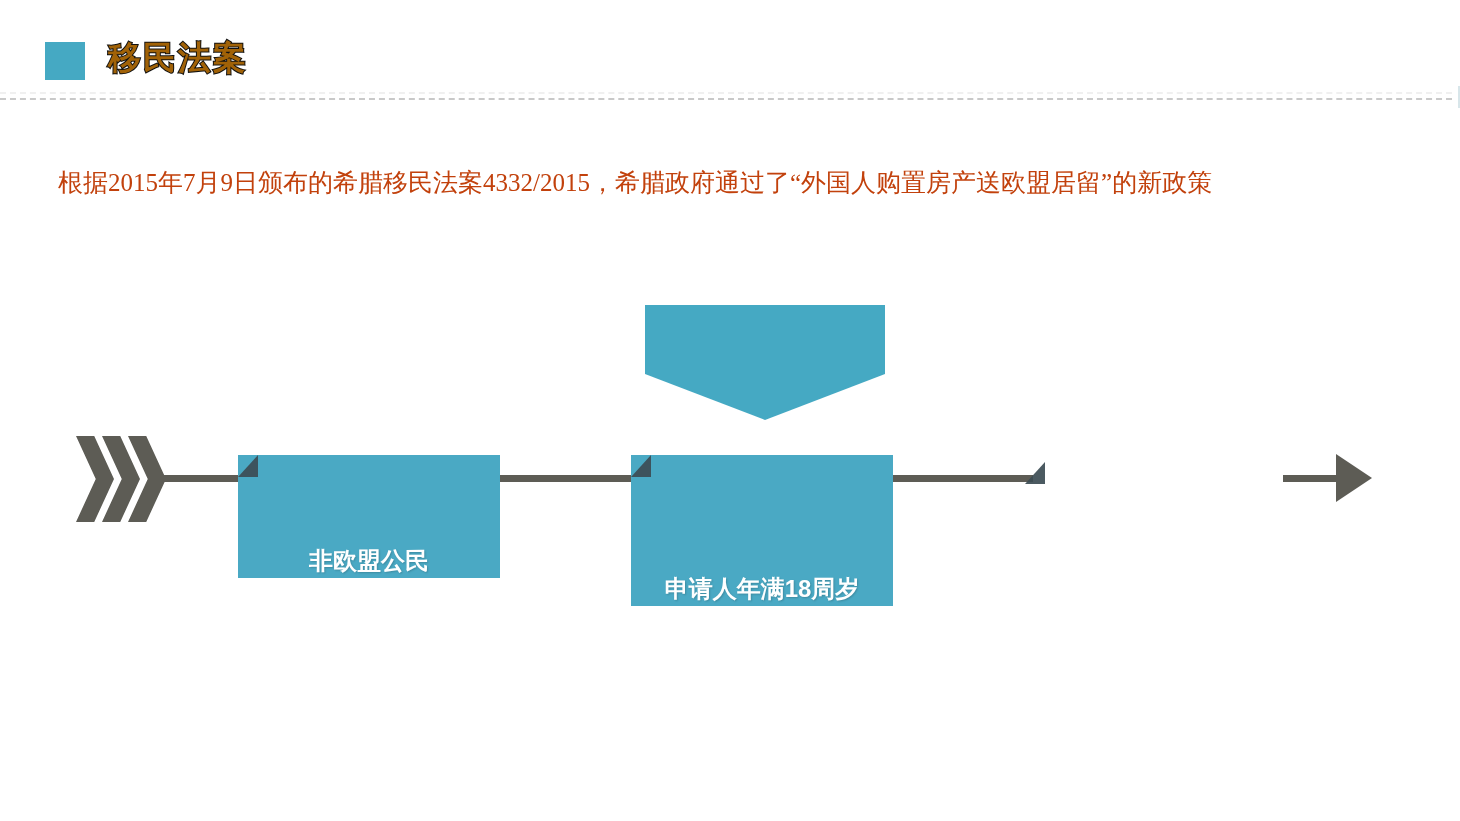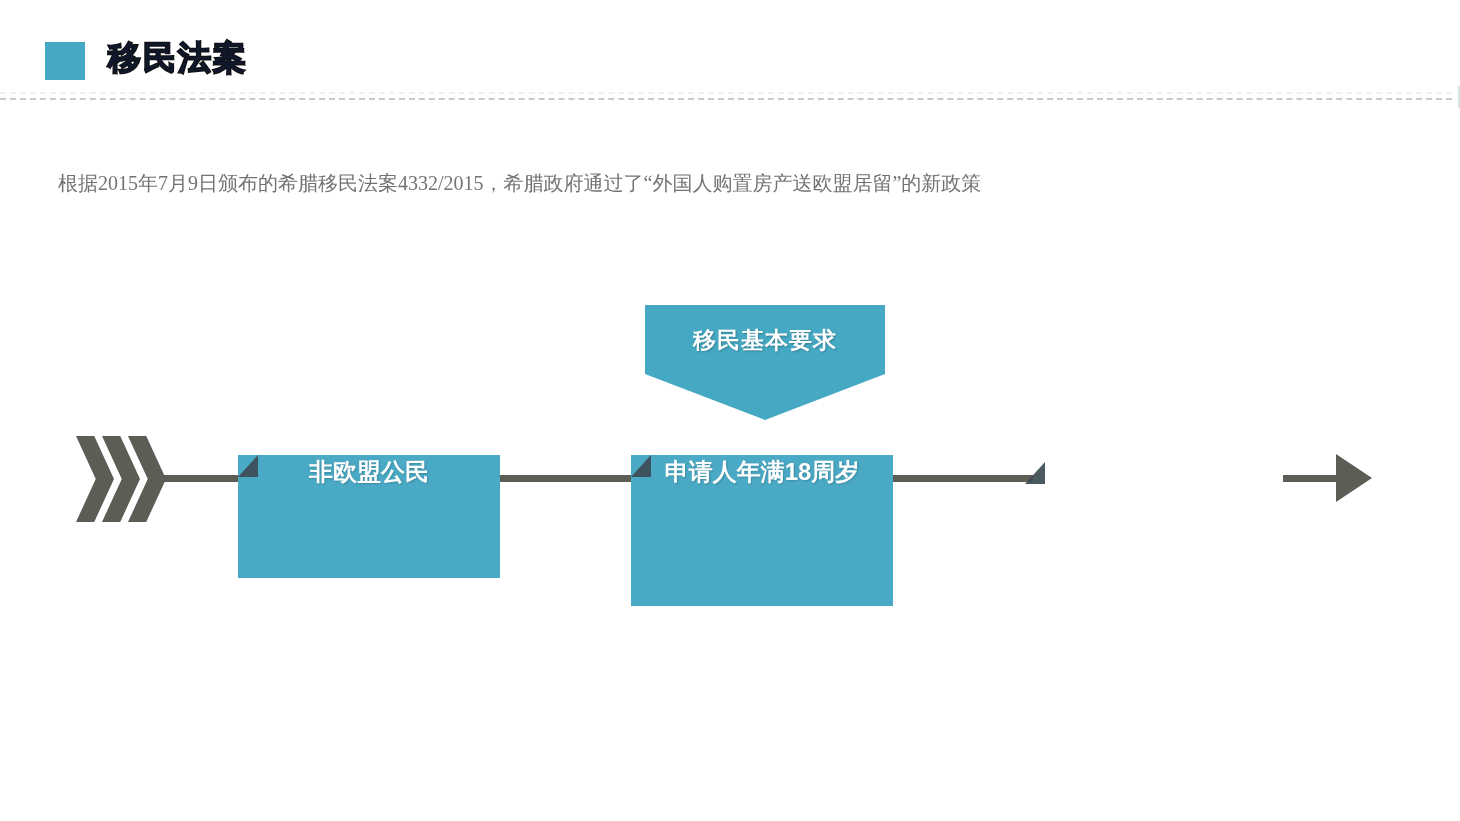--- a/index.html
+++ b/index.html
@@ -32,21 +32,21 @@
     background: #45a9c3;
   }
   #page-title {
     position: absolute;
     left: 108px;
     top: 36px;
     font-family: "Liberation Sans", "DejaVu Sans", sans-serif;
     font-size: 33px;
     font-weight: bold;
     letter-spacing: 2px;
-    color: #0f172a;
+    color: #a16207;
     -webkit-text-stroke: 2px #111111;
     paint-order: stroke fill;
     line-height: 44px;
     white-space: nowrap;
   }
   #header-divider {
     position: absolute;
     left: 0;
     top: 98px;
     width: 1452px;
@@ -69,23 +69,23 @@
     height: 22px;
     background: #d8e6ea;
   }
 
   
   #intro-paragraph {
     position: absolute;
     left: 58px;
     top: 166px;
     width: 1360px;
-    font-size: 20px;
+    font-size: 25px;
     line-height: 34px;
-    color: #737373;
+    color: #c2410c;
     white-space: nowrap;
     font-family: "Liberation Serif", "DejaVu Serif", serif;
   }
 
   
   #flow-diagram {
     position: absolute;
     left: 0;
     top: 290px;
     width: 1460px;
@@ -138,21 +138,21 @@
   
   .flow-box {
     position: absolute;
     background: #4aa9c4;
     color: #ffffff;
     font-family: "Liberation Sans", "DejaVu Sans", sans-serif;
     font-weight: bold;
     font-size: 24px;
     line-height: 34px;
     display: flex;
-    align-items: flex-start;
+    align-items: flex-end;
     justify-content: center;
     text-align: center;
     box-sizing: border-box;
     padding: 0 14px;
     text-shadow: 1px 1px 2px rgba(0,0,0,0.18);
   }
   .flow-box .box-label { display: block; }
 
   
   .box-notch {
@@ -239,16 +239,15 @@
 
   <div class="flow-box" id="flow-box-2">
     <span class="box-label">申请人年满18周岁</span>
   </div>
   <div class="box-notch" id="notch-2"></div>
 
   <div class="box-notch" id="notch-3"></div>
 
   <div id="callout-banner">
     <div id="callout-shape"></div>
-    <div id="callout-label">移民基本要求</div>
   </div>
 
 </div>
 
 </body></html>

